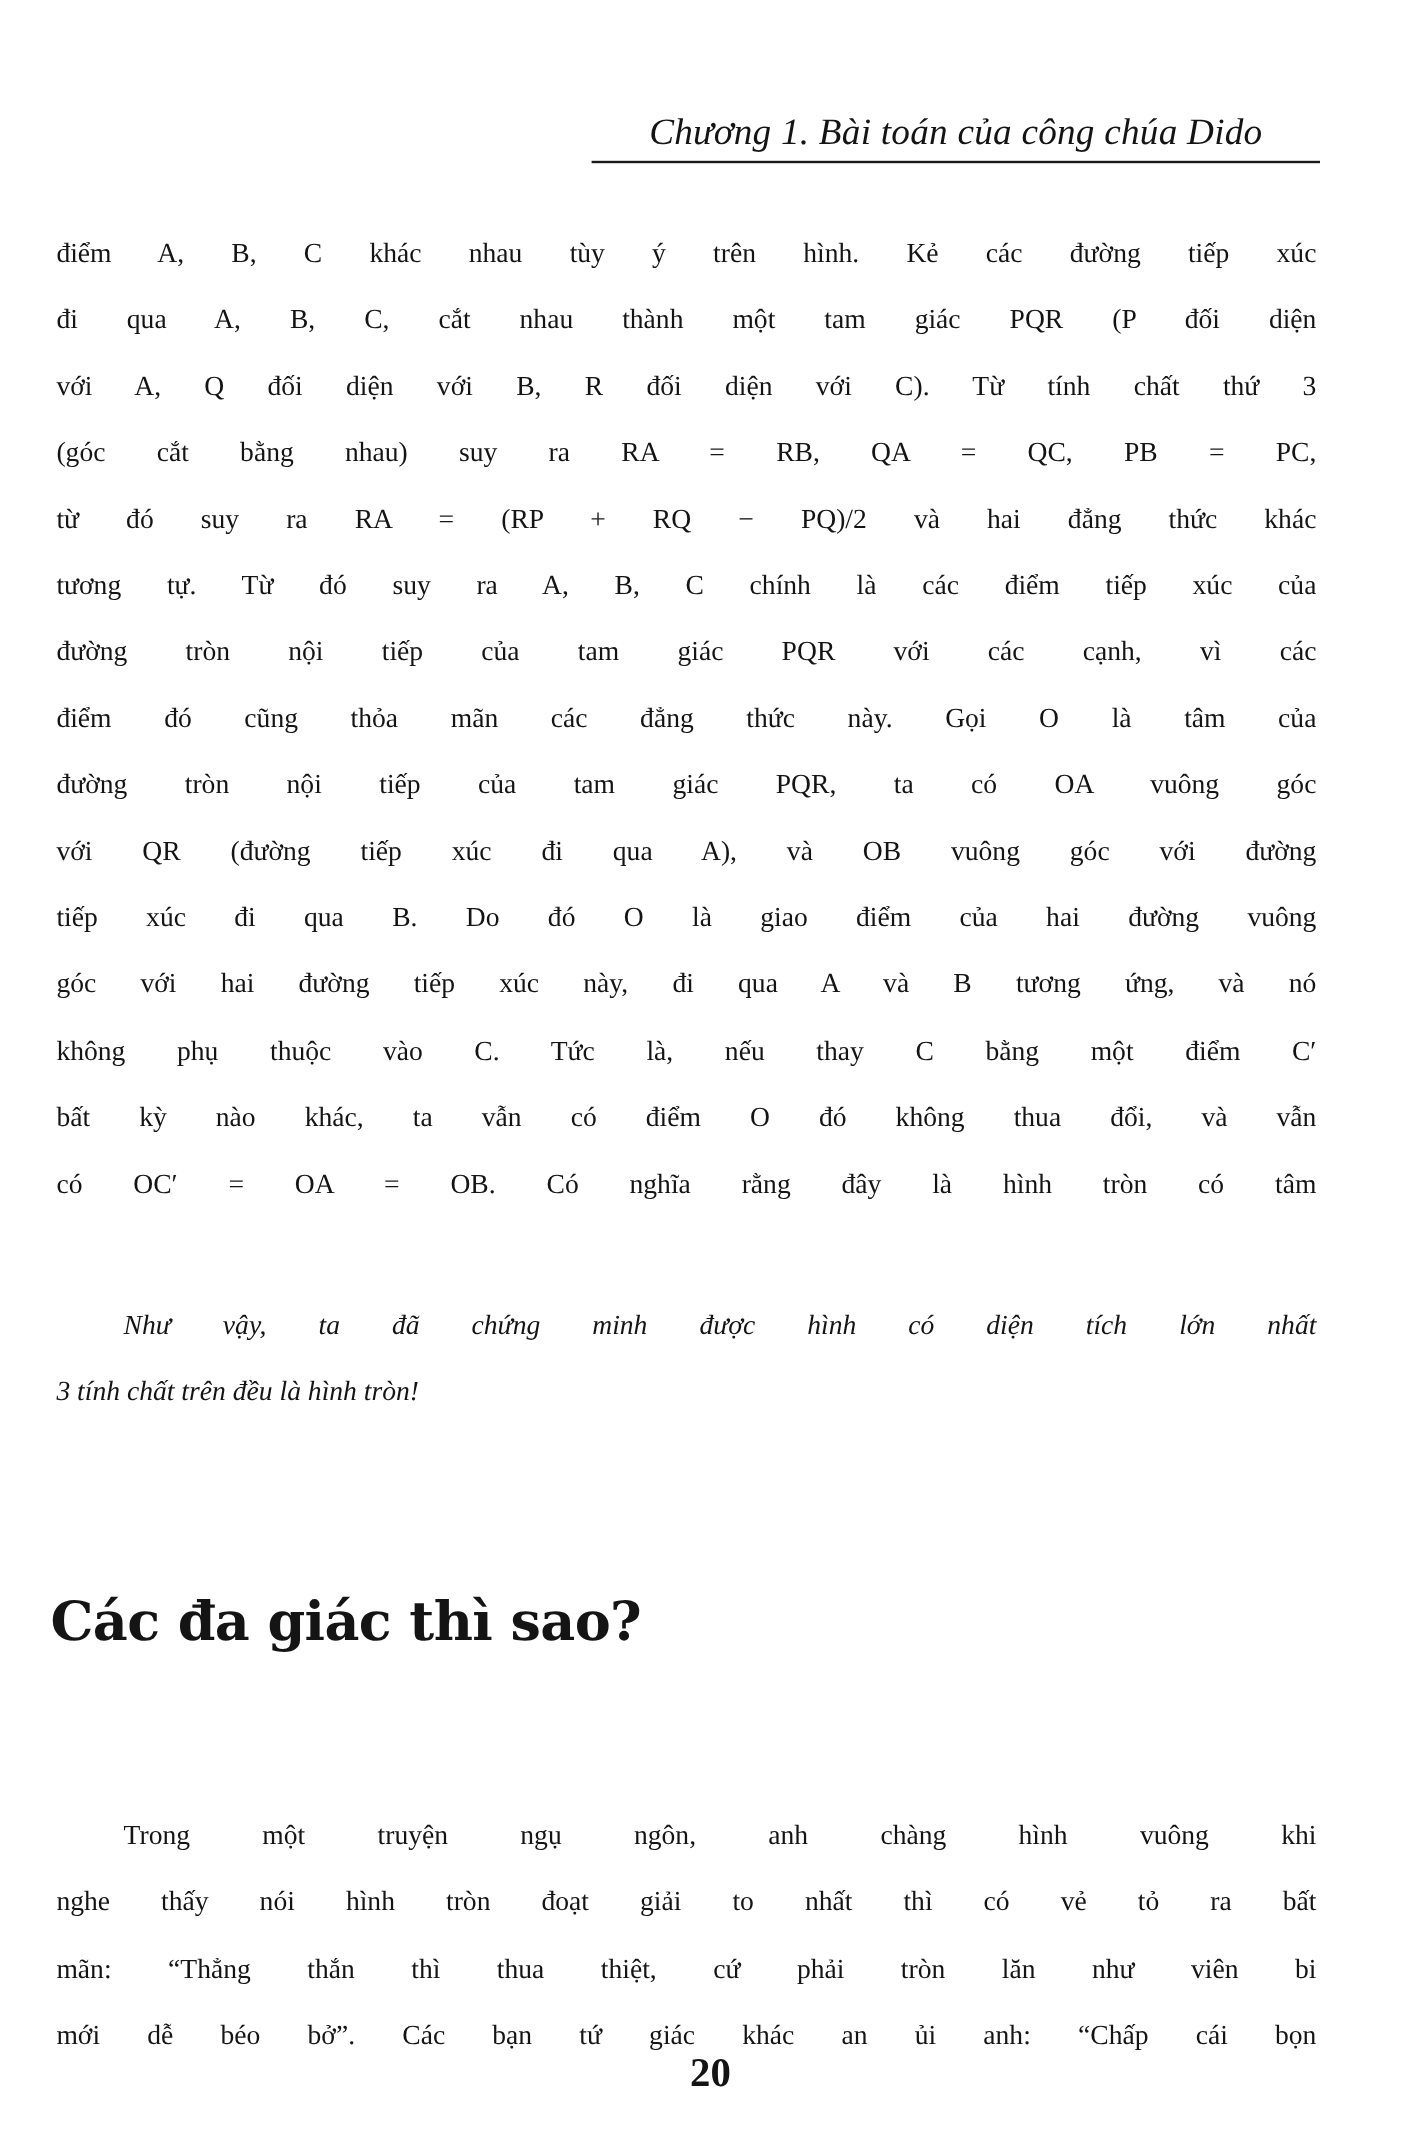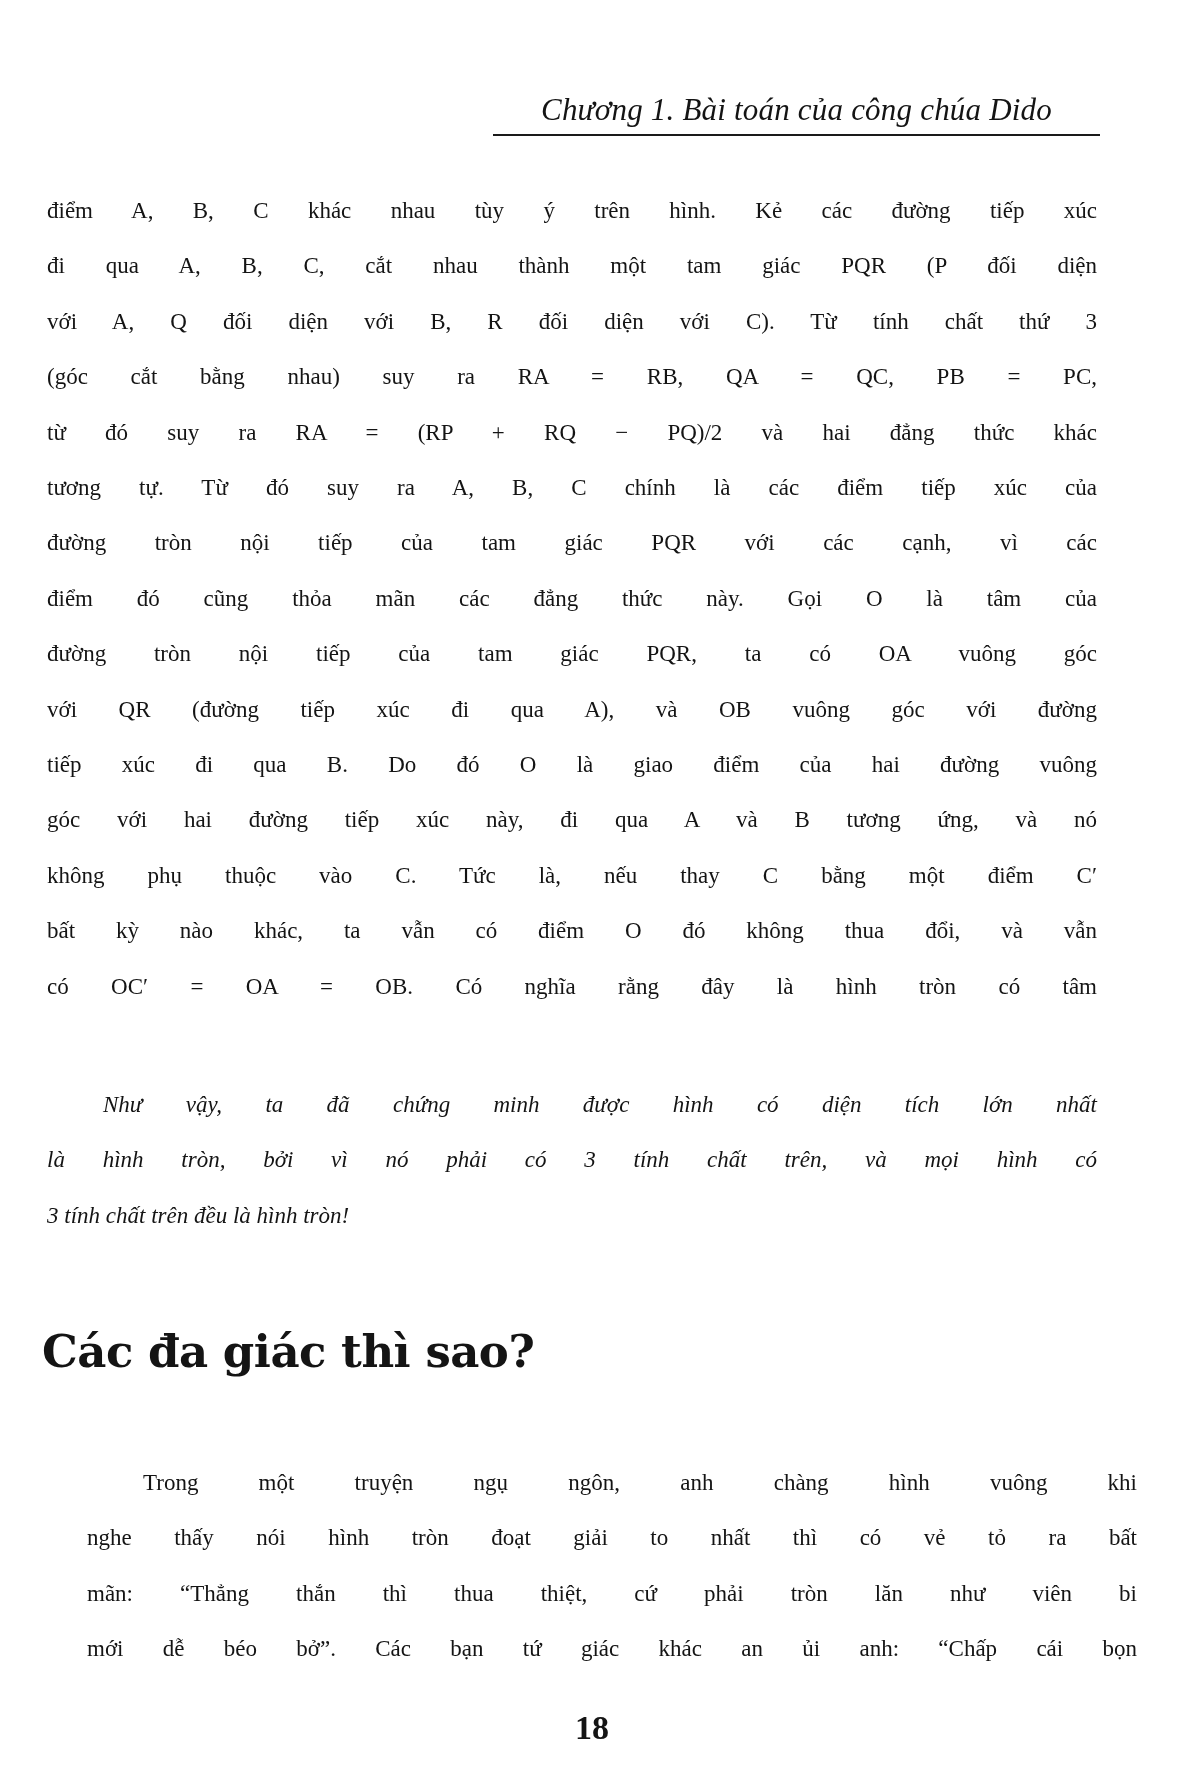--- a/index.html
+++ b/index.html
@@ -7,21 +7,21 @@
          font-family: "Liberation Serif", "DejaVu Serif", serif; }
   .running-head { position: absolute; left: 493px; top: 90px; width: 607px; text-align: center;
                   font-style: italic; font-size: 31px; line-height: 40px; letter-spacing: 0.2px; }
   .head-rule { position: absolute; left: 493px; top: 134px; width: 607px; height: 2px; background: #1a1a1a; }
   .body-text { position: absolute; left: 47px; width: 1050px; font-size: 23px; line-height: 55.4px;
                text-align: justify; }
   .para1 { top: 183px; }
   .para2 { top: 1077px; font-style: italic; }
   .section-heading { position: absolute; left: 42px; top: 1322px; font-family: "DejaVu Serif", serif;
                      font-weight: bold; font-size: 45px; line-height: 60px; letter-spacing: -0.5px; }
-  .para3 { top: 1455px; margin-left: 40px; }
+  .para3 { top: 1502px; }
   .page-number { position: absolute; left: 0; width: 1184px; top: 1708px; text-align: center;
                  font-weight: bold; font-size: 34px; line-height: 40px; }
   .line { display: block; text-align: justify; text-align-last: justify; white-space: nowrap; }
   .line.last { text-align-last: left; }
   .line.ind { padding-left: 56px; }
 </style>
 </head>
 <body>
 
 <div class="running-head">Chương 1.  Bài toán của công chúa Dido</div>
@@ -40,26 +40,25 @@
   <span class="line">với QR (đường tiếp xúc đi qua A), và OB vuông góc với đường</span>
   <span class="line">tiếp xúc đi qua B. Do đó O là giao điểm của hai đường vuông</span>
   <span class="line">góc với hai đường tiếp xúc này, đi qua A và B tương ứng, và nó</span>
   <span class="line">không phụ thuộc vào C. Tức là, nếu thay C bằng một điểm C′</span>
   <span class="line">bất kỳ nào khác, ta vẫn có điểm O đó không thua đổi, và vẫn</span>
   <span class="line">có OC′ = OA = OB. Có nghĩa rằng đây là hình tròn có tâm</span>
 </div>
 
 <div class="body-text para2">
   <span class="line ind">Như vậy, ta đã chứng minh được hình có diện tích lớn nhất</span>
-  <span class="line">là hình tròn, bởi vì nó phải có 3 tính chất trên, và mọi hình có</span>
   <span class="line last">3 tính chất trên đều là hình tròn!</span>
 </div>
 
 <div class="section-heading">Các đa giác thì sao?</div>
 
 <div class="body-text para3">
   <span class="line ind">Trong một truyện ngụ ngôn, anh chàng hình vuông khi</span>
   <span class="line">nghe thấy nói hình tròn đoạt giải to nhất thì có vẻ tỏ ra bất</span>
   <span class="line">mãn: “Thẳng thắn thì thua thiệt, cứ phải tròn lăn như viên bi</span>
   <span class="line">mới dễ béo bở”. Các bạn tứ giác khác an ủi anh: “Chấp cái bọn</span>
 </div>
 
-<div class="page-number">18</div>
+<div class="page-number">20</div>
 
 </body></html>

